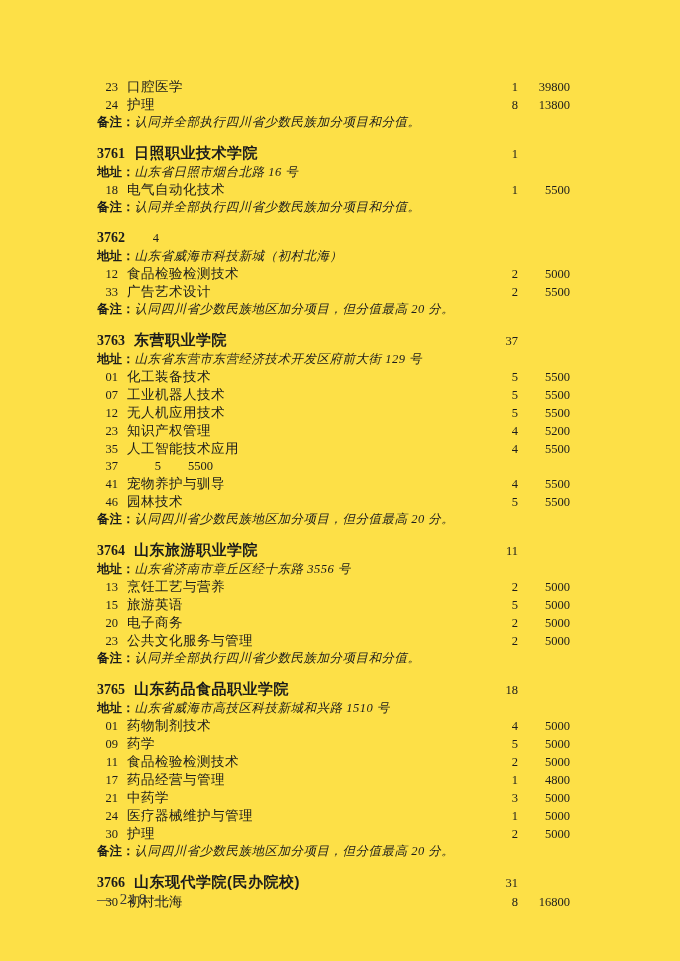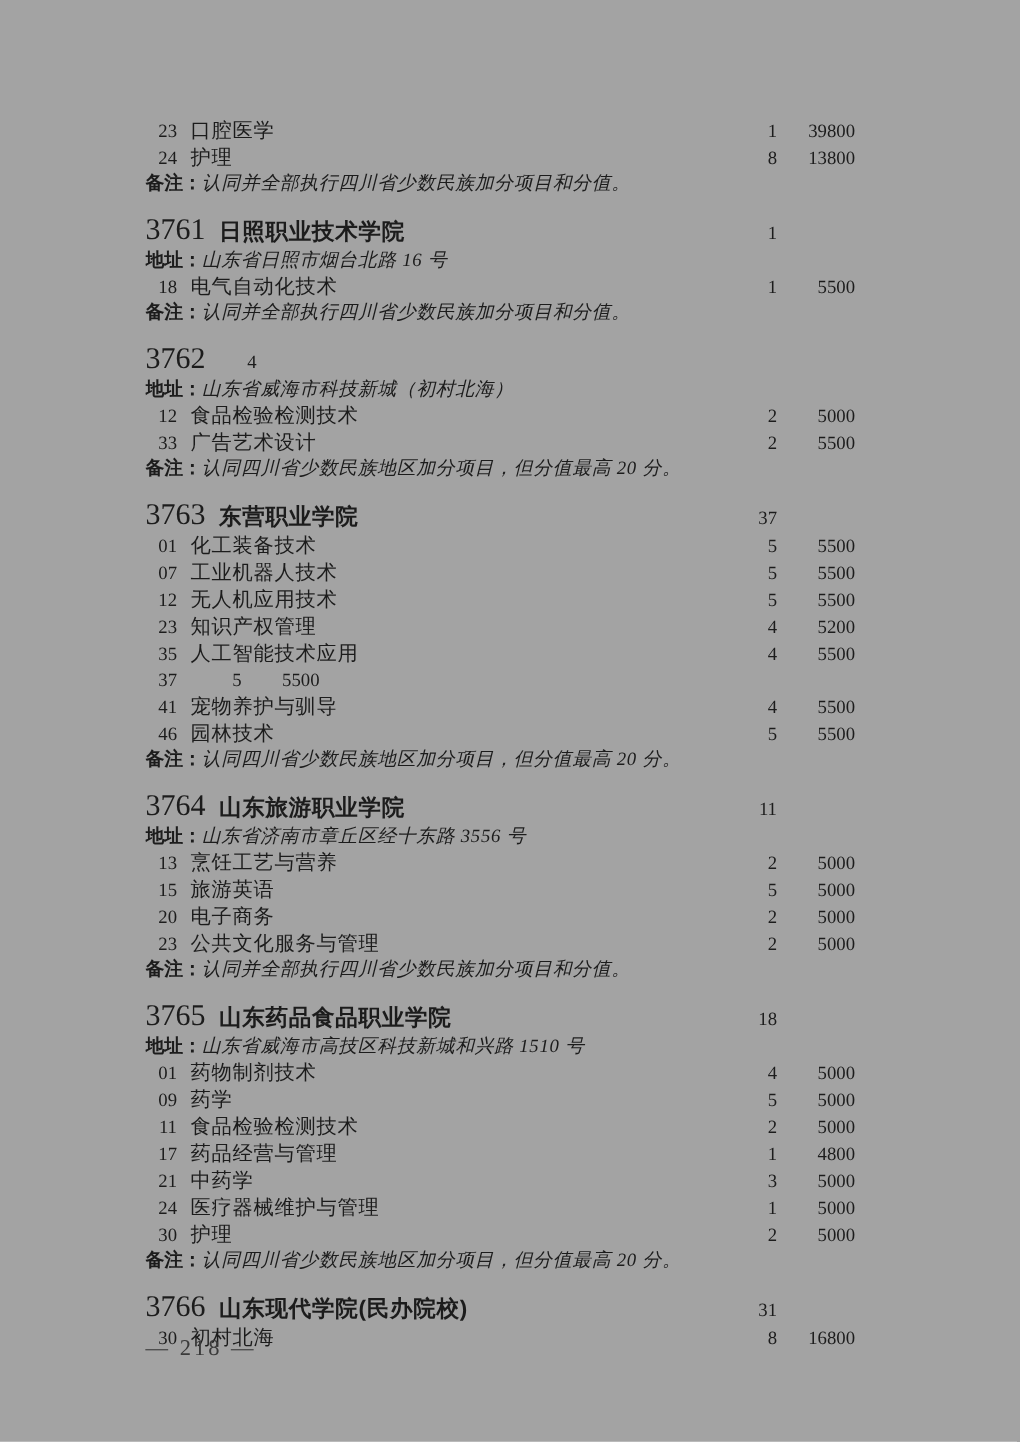--- a/index.html
+++ b/index.html
@@ -1,33 +1,33 @@
 <!DOCTYPE html>
 <html><head>
 <meta charset="utf-8">
 <style>
   html, body { margin:0; padding:0; }
   body {
     width:680px; height:961px; background:#ffffff;
     font-family:"Liberation Serif", serif; color:#1c1c1c;
     -webkit-font-smoothing:antialiased;
   }
-  .page { position:relative; width:680px; height:961px; overflow:hidden; background:#a3a3a3; }
+  .page { position:relative; width:680px; height:961px; overflow:hidden; background:#fde047; }
   .content { position:absolute; left:97px; top:78px; width:473px; }
 
   
   .major-row { display:flex; align-items:baseline; line-height:17px; padding-left:5px; }
   .mcode { width:16px; text-align:right; margin-right:9px; font-size:12.5px; flex:none; }
   .mname { flex:1; font-size:13.5px; letter-spacing:0.5px; white-space:nowrap; overflow:hidden; }
   .mcount { width:34px; text-align:right; font-size:12.5px; flex:none; }
   .mfee { width:52px; text-align:right; font-size:12.5px; flex:none; }
 
   
   .sec-header { display:flex; align-items:baseline; line-height:20px; margin-top:12px; }
-  .hcode { font-size:20px; font-weight:normal; flex:none; }
+  .hcode { font-size:14px; font-weight:bold; flex:none; }
   .hname { flex:1; margin-left:9px; font-size:15px; font-weight:bold;
            font-family:"Liberation Sans", sans-serif; letter-spacing:0.5px; white-space:nowrap; }
   .htotal { width:34px; text-align:right; font-size:12.5px; flex:none; }
   .hspacer { width:52px; flex:none; }
 
   
   .info-row { line-height:17px; font-size:12.5px; white-space:nowrap; overflow:hidden; }
   .info-label { font-weight:bold; font-family:"Liberation Sans", sans-serif; font-size:12.5px; font-style:normal;text-align:center; }
   .kai { font-style:italic; letter-spacing:0.5px; }
 
@@ -101,20 +101,21 @@
     <div class="info-row remark"><span class="info-label rem-label">备注：</span><span class="kai rem-text">认同四川省少数民族地区加分项目，但分值最高 20 分。</span></div>
   </div>
 
   <div class="section">
     <div class="sec-header">
       <span class="hcode">3763</span>
       <span class="hname">东营职业学院</span>
       <span class="htotal">37</span>
       <span class="hspacer"></span>
     </div>
+    <div class="info-row"><span class="info-label addr-label">地址：</span><span class="kai">山东省东营市东营经济技术开发区府前大街 129 号</span></div>
     <div class="majors">
   <div class="major-row">
     <span class="mcode">01</span>
     <span class="mname">化工装备技术</span>
     <span class="mcount">5</span>
     <span class="mfee">5500</span>
   </div>
 
   <div class="major-row">
     <span class="mcode">07</span>

